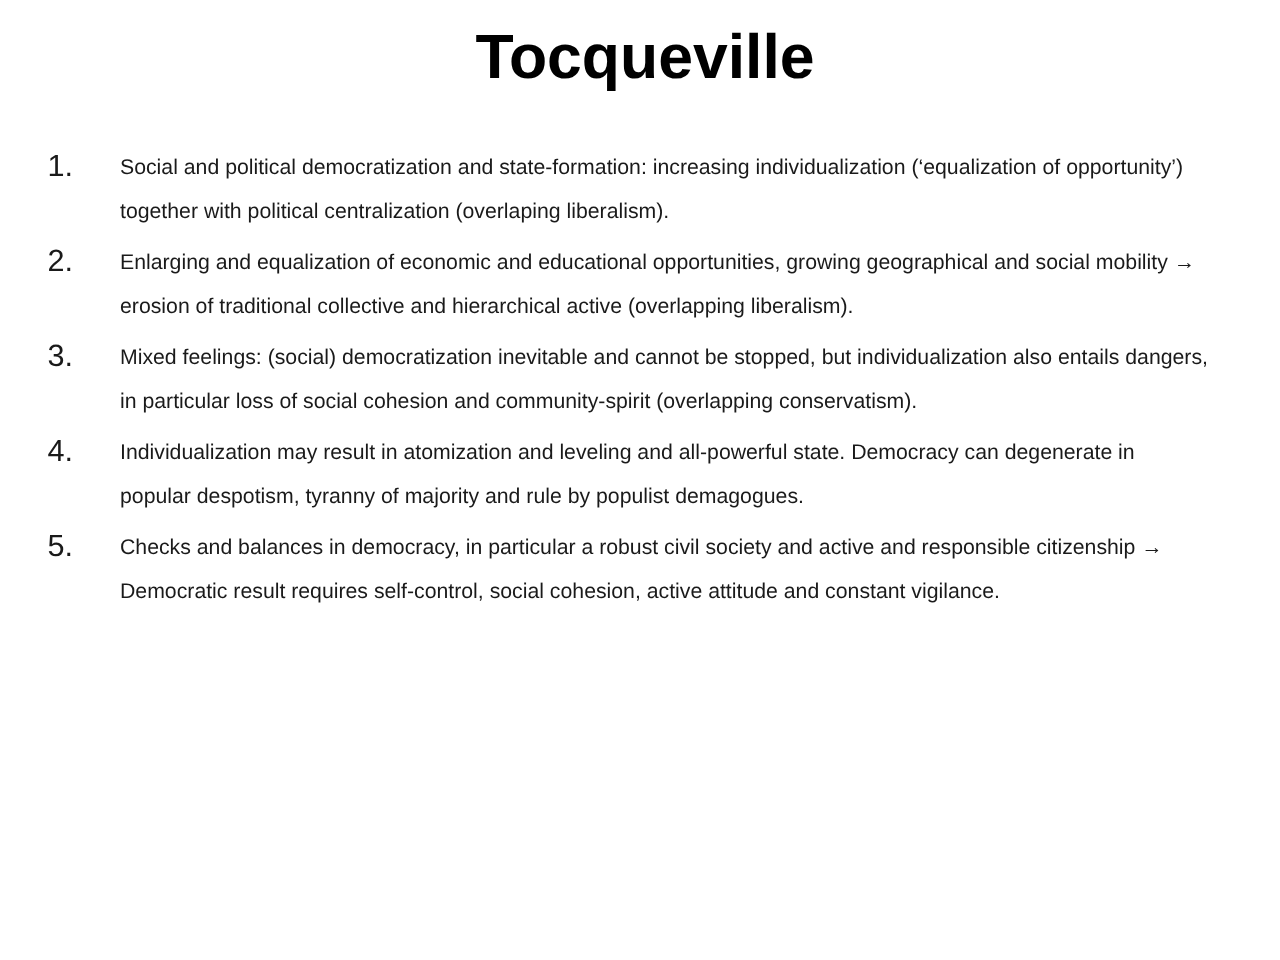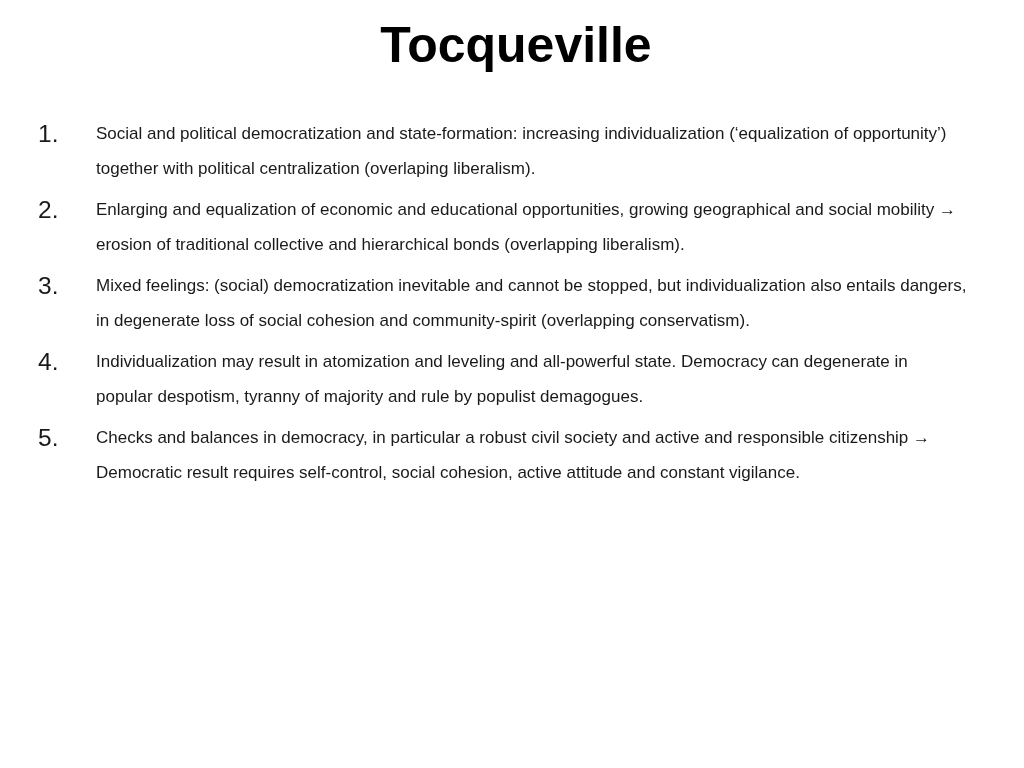--- a/index.html
+++ b/index.html
@@ -61,25 +61,25 @@
 <div class="slide">
   <h1 class="title">Tocqueville</h1>
 
   <ol class="list">
     <li class="item">
       <span class="num">1.</span>
       <span class="text">Social and political democratization and state-formation: increasing individualization (‘equalization of opportunity’) together with political centralization (overlaping liberalism).</span>
     </li>
     <li class="item">
       <span class="num">2.</span>
-      <span class="text">Enlarging and equalization of economic and educational opportunities, growing geographical and social mobility → erosion of traditional collective and hierarchical bonds (overlapping liberalism).</span>
+      <span class="text">Enlarging and equalization of economic and educational opportunities, growing geographical and social mobility → erosion of traditional collective and hierarchical active (overlapping liberalism).</span>
     </li>
     <li class="item">
       <span class="num">3.</span>
-      <span class="text">Mixed feelings: (social) democratization inevitable and cannot be stopped, but individualization also entails dangers, in degenerate loss of social cohesion and community-spirit (overlapping conservatism).</span>
+      <span class="text">Mixed feelings: (social) democratization inevitable and cannot be stopped, but individualization also entails dangers, in particular loss of social cohesion and community-spirit (overlapping conservatism).</span>
     </li>
     <li class="item">
       <span class="num">4.</span>
       <span class="text">Individualization may result in atomization and leveling and all-powerful state. Democracy can degenerate in popular despotism, tyranny of majority and rule by populist demagogues.</span>
     </li>
     <li class="item">
       <span class="num">5.</span>
       <span class="text">Checks and balances in democracy, in particular a robust civil society and active and responsible citizenship → Democratic result requires self-control, social cohesion, active attitude and constant vigilance.</span>
     </li>
   </ol>

